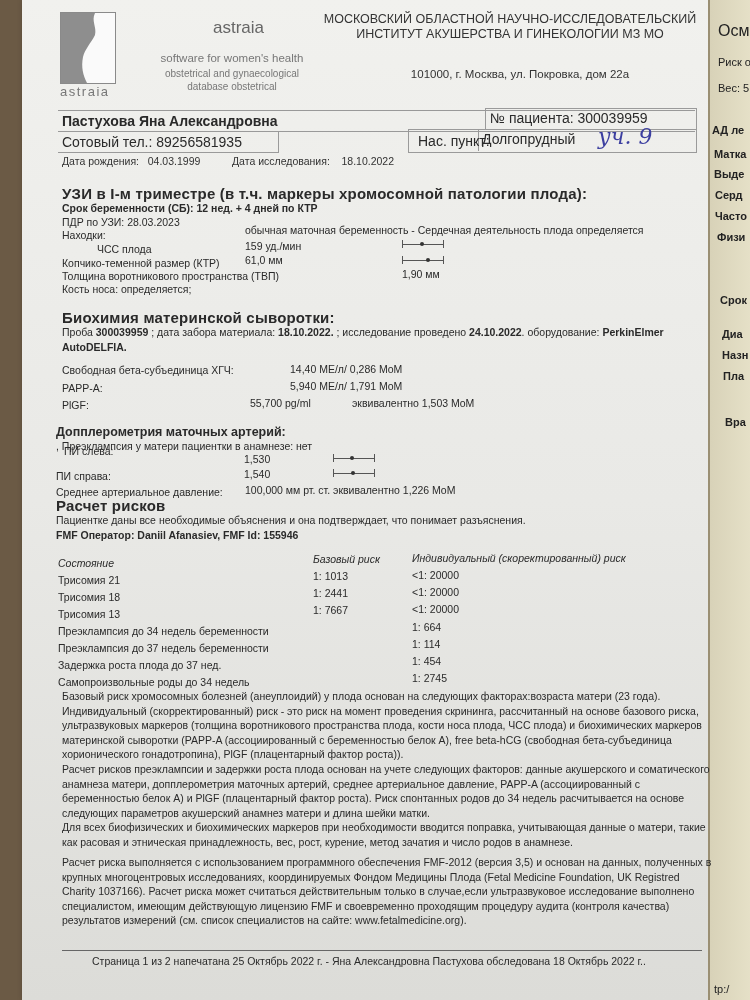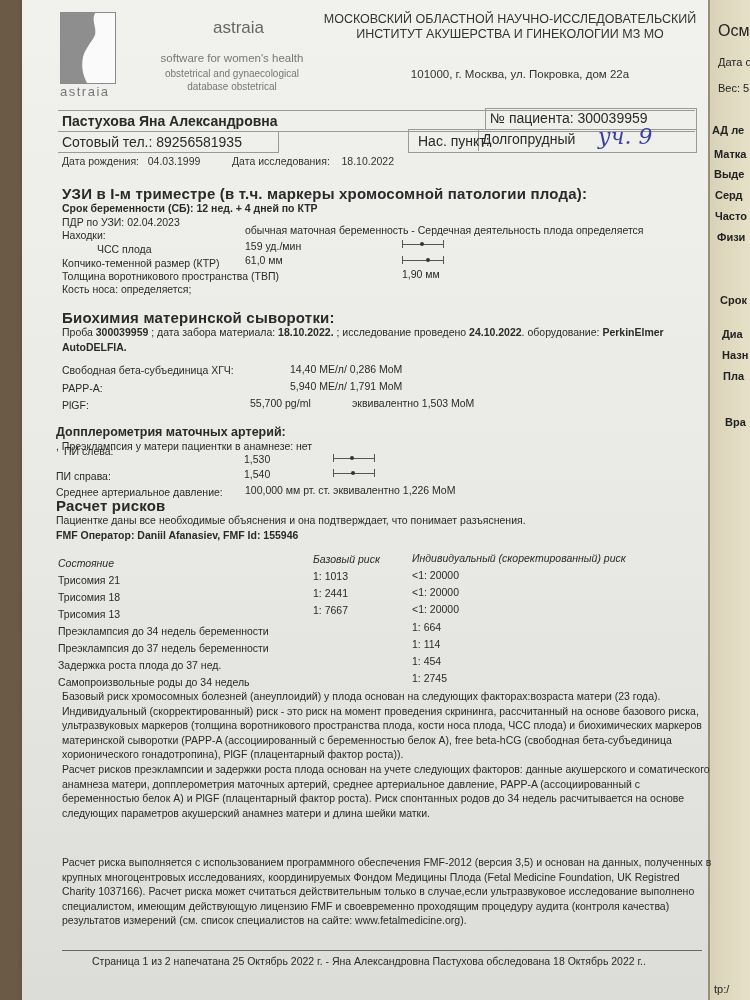--- a/index.html
+++ b/index.html
@@ -49,21 +49,21 @@
   .para p { margin:0; }
   .footer-rule { position:absolute; left:62px; top:950px; width:640px; height:1px; background:#666; }
 </style>
 </head>
 <body>
 
 <div class="paper"></div>
 
 <div class="side-paper">
   <div style="top:22px;font-size:16px;">Осм</div>
-  <div style="top:56px;">Дата о</div>
+  <div style="top:56px;">Риск о</div>
   <div style="top:82px;">Вес: 5</div>
   <div class="b" style="top:124px;left:2px;">АД ле</div>
   <div class="b" style="top:148px;left:4px;">Матка</div>
   <div class="b" style="top:168px;left:4px;">Выде</div>
   <div class="b" style="top:189px;left:5px;">Серд</div>
   <div class="b" style="top:210px;left:5px;">Часто</div>
   <div class="b" style="top:231px;left:7px;">Физи</div>
   <div class="b" style="top:294px;left:10px;">Срок</div>
   <div class="b" style="top:328px;left:12px;">Диа</div>
   <div class="b" style="top:349px;left:12px;">Назн</div>
@@ -108,21 +108,21 @@
   <span>Дата рождения:</span>
   &nbsp;&nbsp;<span>04.03.1999</span>
 </div>
 <div class="abs small" style="left:232px;top:155px;">
   <span>Дата исследования:</span>
   &nbsp;&nbsp;&nbsp;<span>18.10.2022</span>
 </div>
 
 <h2 class="abs" style="left:62px;top:185px;">УЗИ в I-м триместре (в т.ч. маркеры хромосомной патологии плода):</h2>
 <div class="abs t10 b" style="left:62px;top:202px;">Срок беременности (СБ):  12 нед. + 4 дней по КТР</div>
-<div class="abs t10" style="left:62px;top:216px;">ПДР по УЗИ: 02.04.2023</div>
+<div class="abs t10" style="left:62px;top:216px;">ПДР по УЗИ: 28.03.2023</div>
 <div class="abs t10" style="left:62px;top:229px;">Находки:</div>
 <div class="abs t10" style="left:245px;top:224px;">обычная маточная беременность -   Сердечная деятельность плода  определяется</div>
 <div class="abs t10" style="left:62px;top:243px;margin-left:35px;">ЧСС плода</div>
 <div class="abs t10" style="left:245px;top:240px;">159 уд./мин</div>
 <div class="range" style="left:402px;top:240px;width:42px;">
     <div class="line"></div>
     <div class="l"></div>
     <div class="r"></div>
     <div class="dot" style="left:18px;"></div>
   </div>
@@ -199,19 +199,20 @@
 
 <div class="risk-row" style="left:58px;top:659px;">Задержка роста плода до 37 нед.</div>
 <div class="risk-row" style="left:412px;top:655px;">1: 454</div>
 
 <div class="risk-row" style="left:58px;top:676px;">Самопроизвольные роды до 34 недель</div>
 <div class="risk-row" style="left:412px;top:672px;">1: 2745</div>
 
 <div class="para" style="top:689px;">
   <p>Базовый риск хромосомных болезней (анеуплоидий) у плода основан на следующих факторах:возраста матери (23 года). Индивидуальный (скорректированный) риск - это риск на момент проведения скрининга, рассчитанный на основе базового риска, ультразвуковых маркеров (толщина воротникового пространства плода, кости носа плода, ЧСС плода) и биохимических маркеров материнской сыворотки (PAPP-A (ассоциированный с беременностью белок А), free beta-hCG (свободная бета-субъединица хорионического гонадотропина), PlGF (плацентарный фактор роста)).</p>
   <p>Расчет рисков преэклампсии и задержки роста плода основан на учете следующих факторов: данные акушерского и соматического анамнеза матери, допплерометрия маточных артерий, среднее артериальное давление, PAPP-A (ассоциированный с беременностью белок А) и PlGF (плацентарный фактор роста). Риск спонтанных родов до 34 недель расчитывается на основе следующих параметров акушерский анамнез матери и длина шейки матки.</p>
+  <p>Для всех биофизических и биохимических маркеров при необходимости вводится поправка, учитывающая данные о матери, такие как расовая и этническая принадлежность, вес, рост, курение, метод зачатия и число родов в анамнезе.</p>
 </div>
 <div class="para" style="top:855px;">
   <p>Расчет риска выполняется с использованием программного обеспечения FMF-2012 (версия 3,5) и основан на данных, полученных в крупных многоцентровых исследованиях, координируемых Фондом Медицины Плода (Fetal Medicine Foundation, UK Registred Charity 1037166). Расчет риска может считаться действительным только в случае,если ультразвуковое исследование выполнено специалистом, имеющим действующую лицензию FMF и своевременно проходящим процедуру аудита (контроля качества) результатов измерений (см. список специалистов на сайте: www.fetalmedicine.org).</p>
 </div>
 
 <div class="footer-rule"></div>
 <div class="abs t10" style="left:92px;top:955px;">Страница 1 из 2 напечатана 25 Октябрь 2022 г. -  Яна Александровна Пастухова обследована 18 Октябрь 2022 г..</div>
 
 </body></html>

